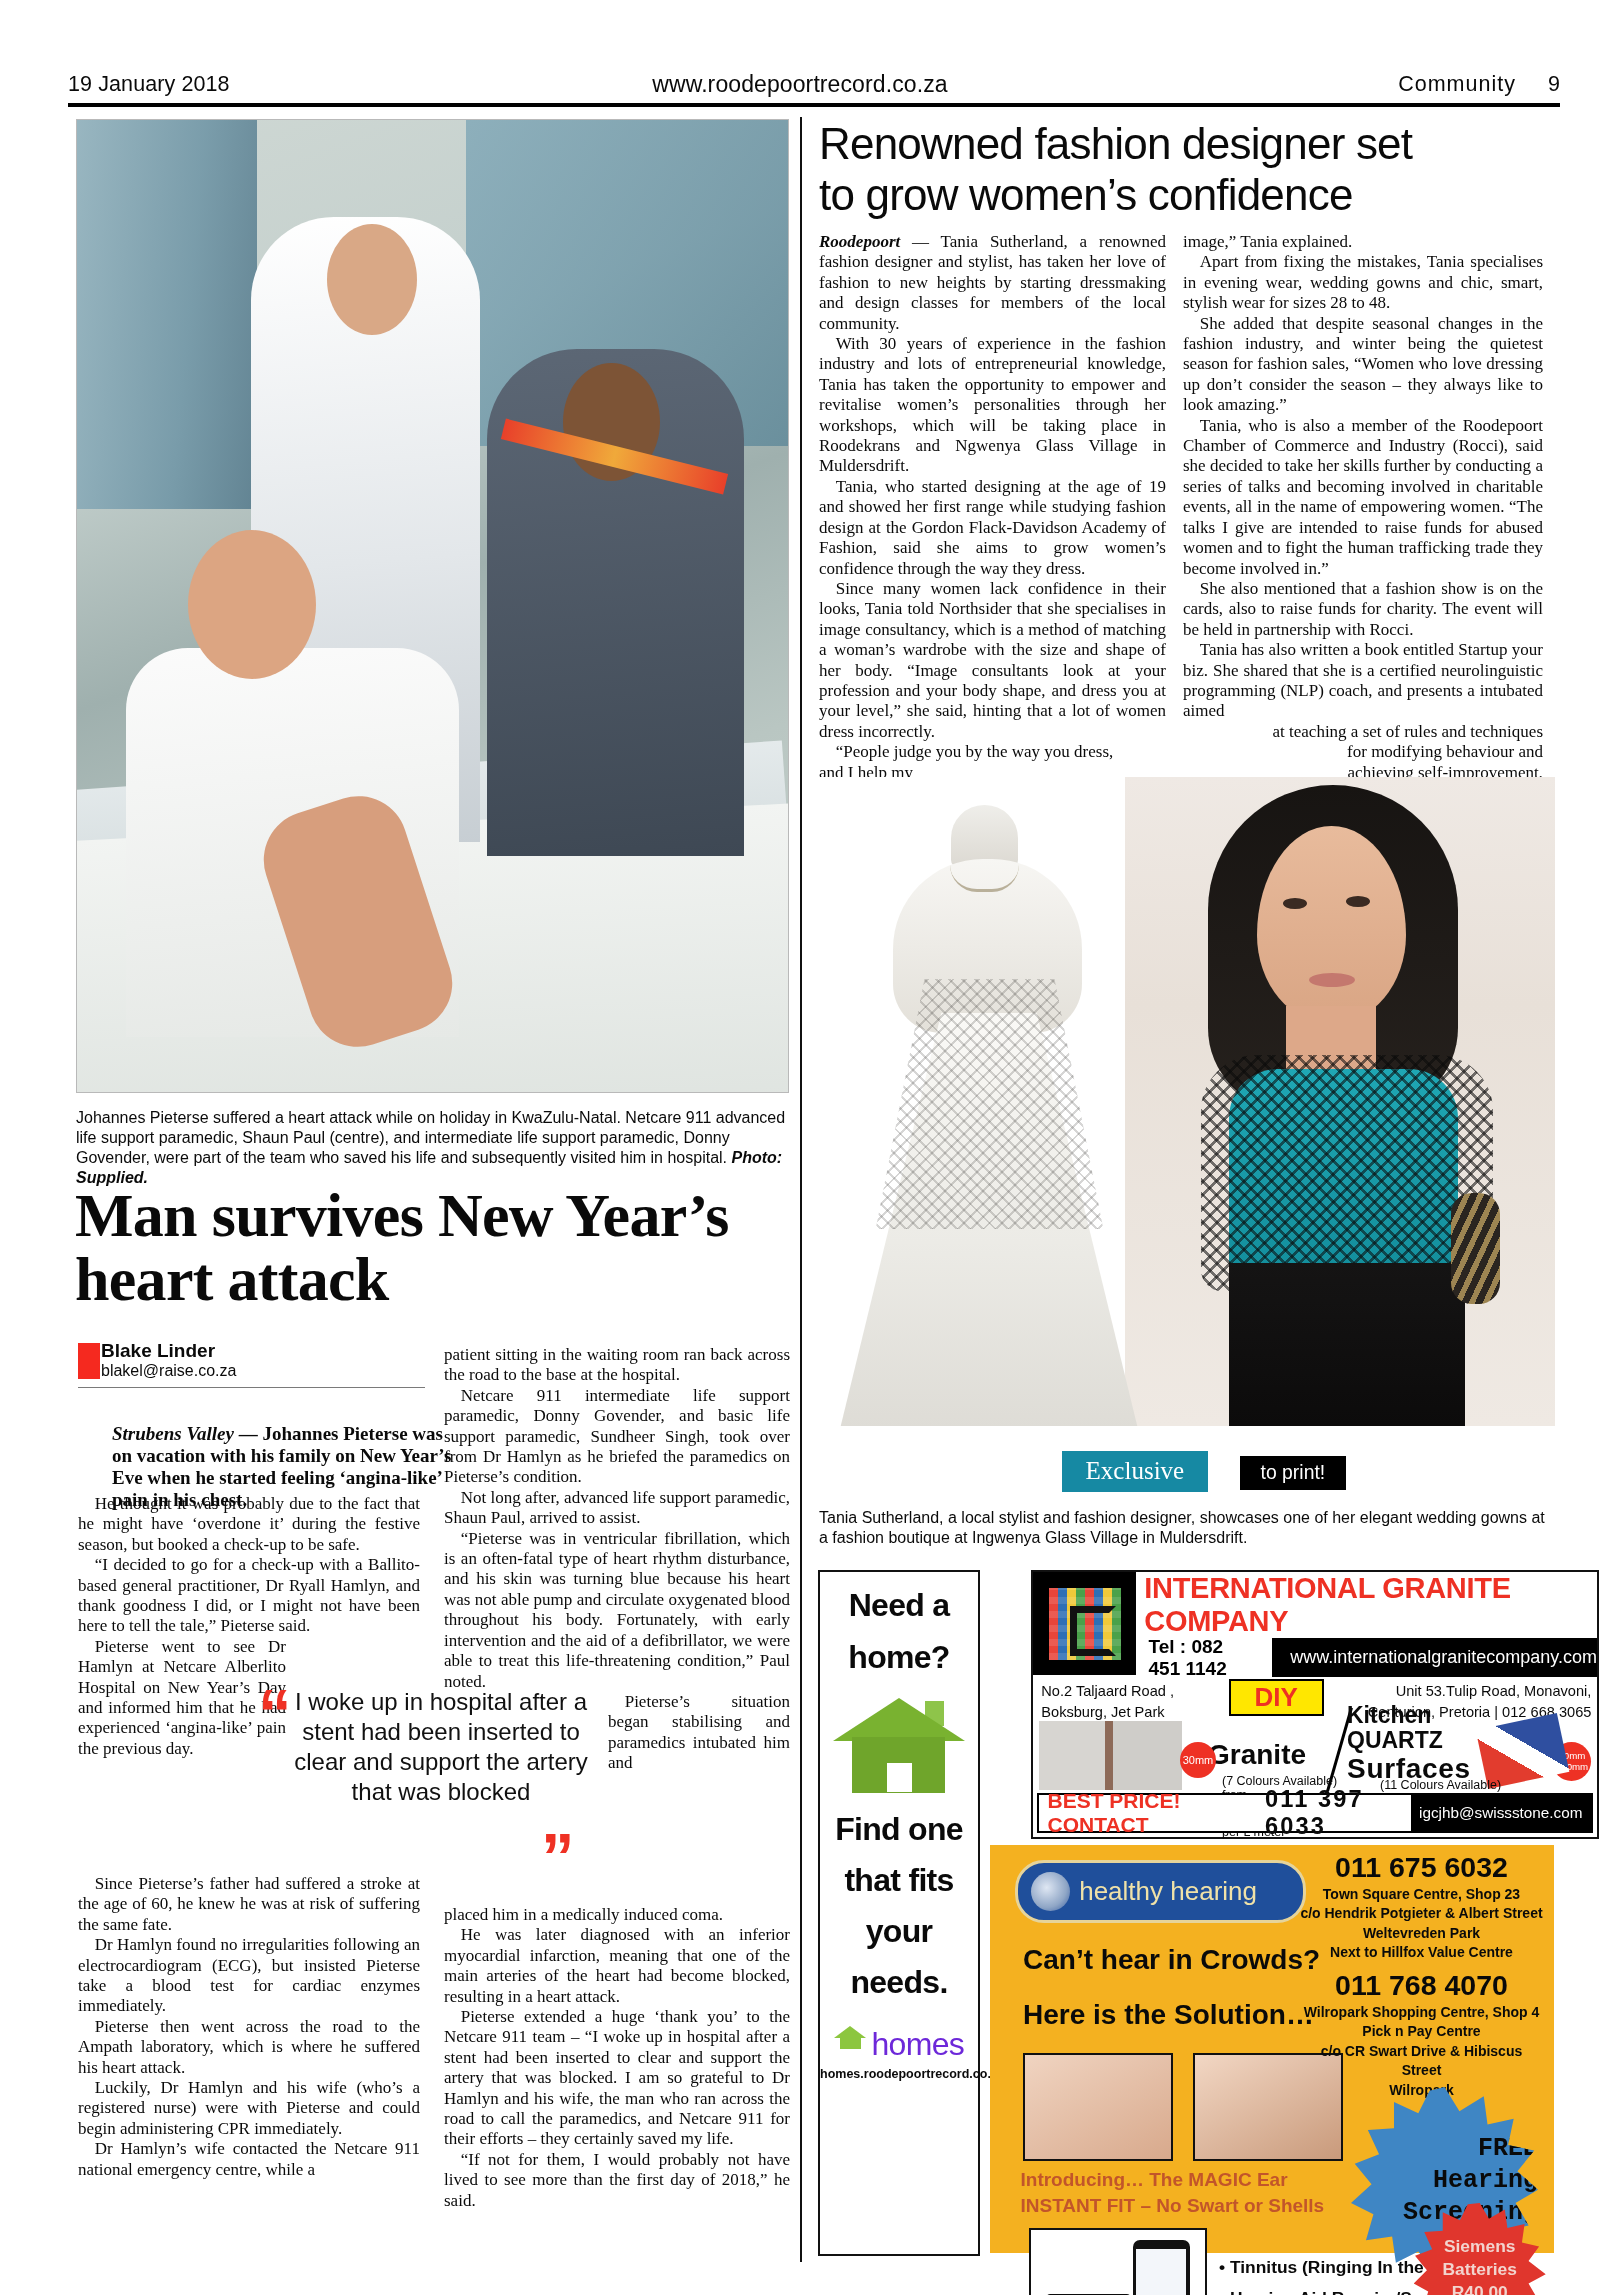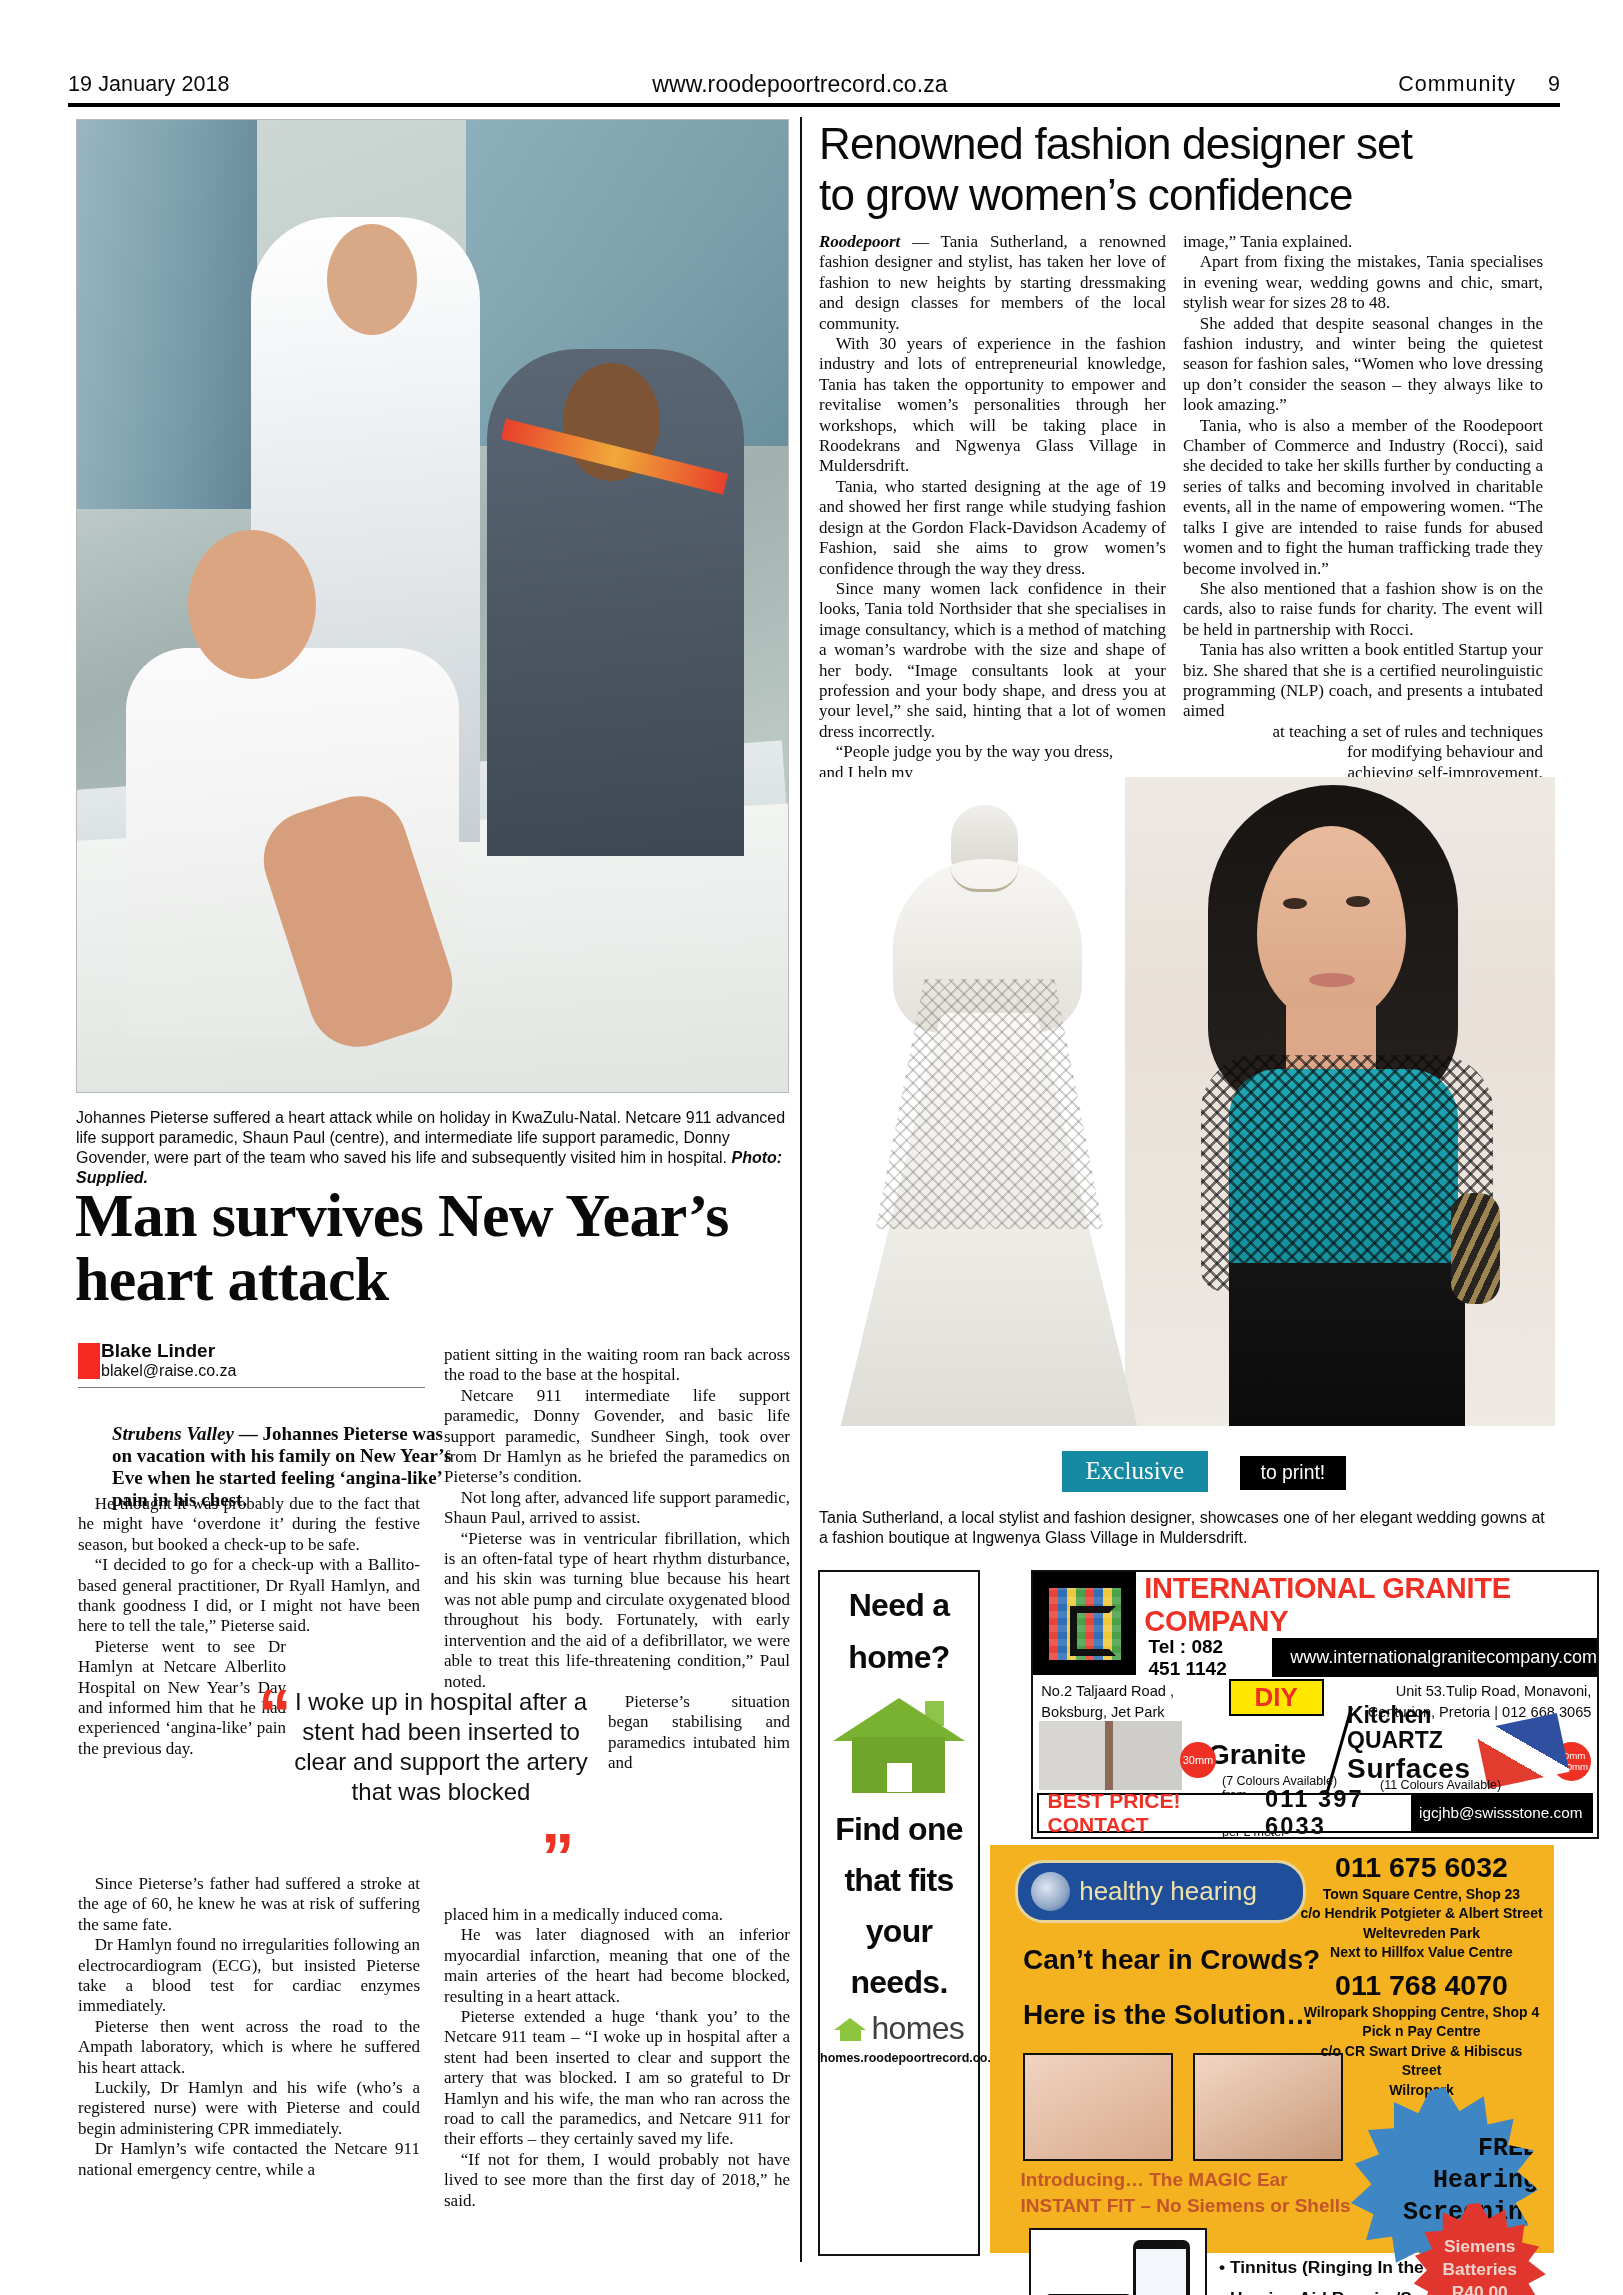--- a/index.html
+++ b/index.html
@@ -161,21 +161,21 @@
   #ad-homes .roof{position:absolute;left:0;top:7px;width:0;height:0;
      border-left:66px solid transparent;border-right:66px solid transparent;border-bottom:43px solid #79b230;}
   #ad-homes .walls{position:absolute;left:19.4px;top:46px;width:93px;height:56px;background:#6fa52b;}
   #ad-homes .door{position:absolute;left:54px;top:72px;width:25px;height:29px;background:#fff;}
   #ad-homes .chim{position:absolute;left:92px;top:9.7px;width:19.4px;height:25px;background:#8ec44a;}
   #ad-homes .logo{display:flex;align-items:center;justify-content:center;gap:5.6px;margin-top:9.7px;}
   #ad-homes .logo .mark{width:32px;height:25px;position:relative;}
   #ad-homes .logo .mark .r{position:absolute;left:0;top:1.4px;width:0;height:0;
      border-left:16px solid transparent;border-right:16px solid transparent;border-bottom:12.5px solid #8cc63f;}
   #ad-homes .logo .mark .w{position:absolute;left:5.6px;top:14px;width:21px;height:11px;background:#8cc63f;}
-  #ad-homes .logo .word{font-family:"Liberation Sans", sans-serif;font-size:32px;color:#404040;letter-spacing:-0.7px;}
+  #ad-homes .logo .word{font-family:"Liberation Sans", sans-serif;font-size:32px;color:#6d28d9;letter-spacing:-0.7px;margin-top:16px;}
   #ad-homes .url{font-family:"Liberation Sans", sans-serif;font-weight:bold;font-size:12.5px;margin-top:4.2px;}
 
   #ad-granite{position:absolute;left:990px;top:1570px;width:564px;height:265px;
      border:2.1px solid #111;background:#fff;margin-left:41px;}
   #gr-top{display:flex;height:103px;}
   #gr-logo{width:103px;background:#000;display:flex;align-items:center;justify-content:center;}
   #gr-logo .tile{width:72px;height:72px;
      background:
        repeating-linear-gradient(0deg,rgba(255,255,255,.12) 0 7px,transparent 7px 14px),
        repeating-linear-gradient(90deg,#e8453a 0 9px,#2f6fb5 9px 18px,#f0c93a 18px 27px,#4aa14a 27px 36px);
@@ -509,21 +509,21 @@
   <div id="hh-logo">
     <span class="ear"></span>
     <span class="t">healthy  hearing</span>
   </div>
   <div id="hh-q1">Can’t hear in Crowds?</div>
   <div id="hh-q2">Here is the Solution…</div>
   <div id="hh-pic1"></div>
   <div id="hh-pic2"></div>
   <div id="hh-magic">
     <div>Introducing… The MAGIC Ear</div>
-    <div>INSTANT FIT – No Siemens or Shells</div>
+    <div>INSTANT FIT – No Swart or Shells</div>
   </div>
   <div id="hh-app">
     <div class="store s1">App Store</div>
 
     <div class="phone">
         <i></i>
       </div>
   </div>
   <div id="hh-bul">
     <div>• Tinnitus (Ringing In the Ears)</div>

